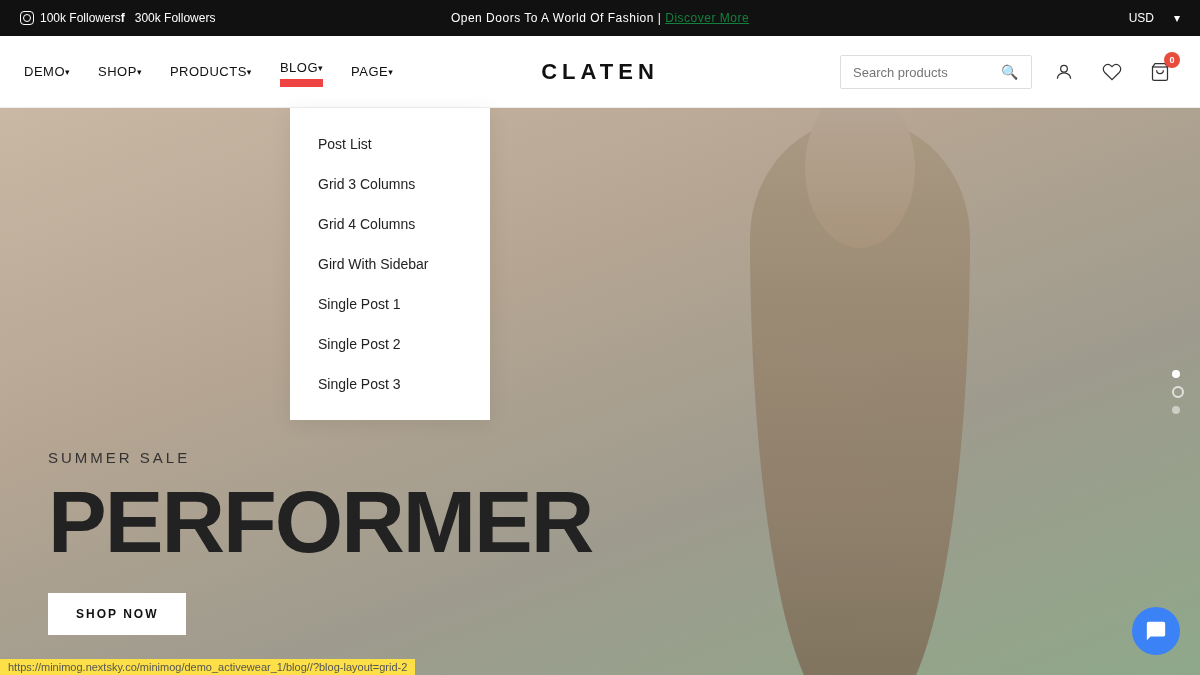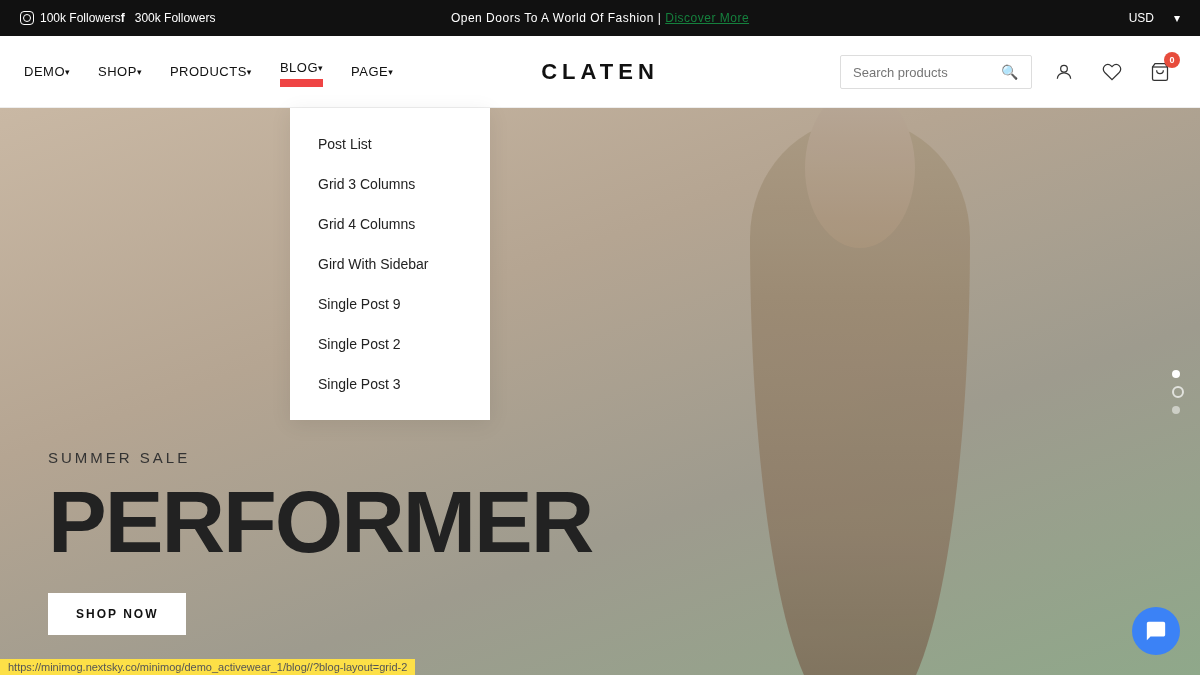--- a/index.html
+++ b/index.html
@@ -339,21 +339,21 @@
       <span class="badge">0</span>
     </div>
   </div>
 </div>
 
 <div class="dropdown-overlay">
   <div class="dropdown-item">Post List</div>
   <div class="dropdown-item">Grid 3 Columns</div>
   <div class="dropdown-item">Grid 4 Columns</div>
   <div class="dropdown-item">Gird With Sidebar</div>
-  <div class="dropdown-item">Single Post 9</div>
+  <div class="dropdown-item">Single Post 1</div>
   <div class="dropdown-item">Single Post 2</div>
   <div class="dropdown-item">Single Post 3</div>
 </div>
 
 <div class="hero">
 
   <div style="position:absolute;inset:0;background:linear-gradient(160deg,#c9b8a4 0%,#b5a592 35%,#9e9b8e 65%,#8fa88a 100%);"></div>
 
   <div style="position:absolute;right:100px;top:-20px;width:480px;height:110%;overflow:hidden;opacity:0.85;">
     <div style="position:absolute;left:50%;top:5%;transform:translateX(-50%);width:220px;height:95%;background:linear-gradient(180deg,#a89880 0%,#9a8870 30%,#8c7a65 70%,#7a6a55 100%);border-radius:50% 50% 40% 40% / 20% 20% 80% 80%;"></div>

